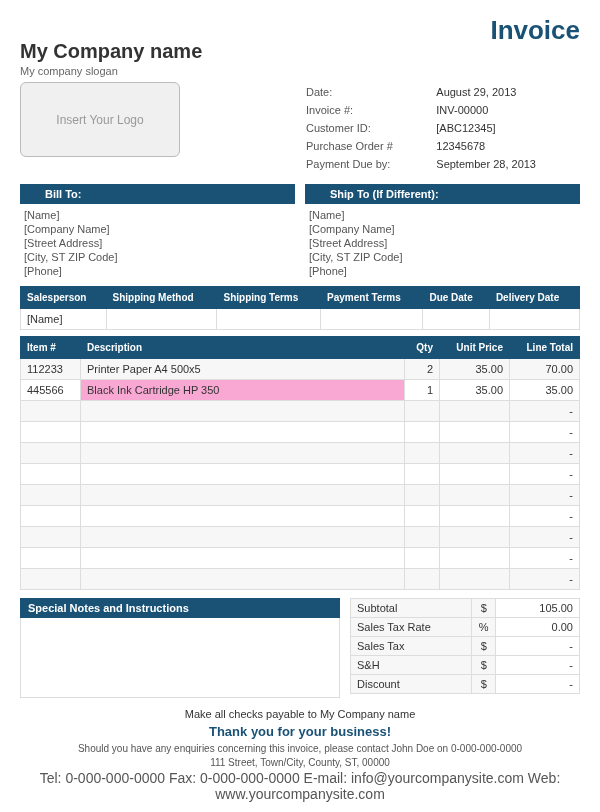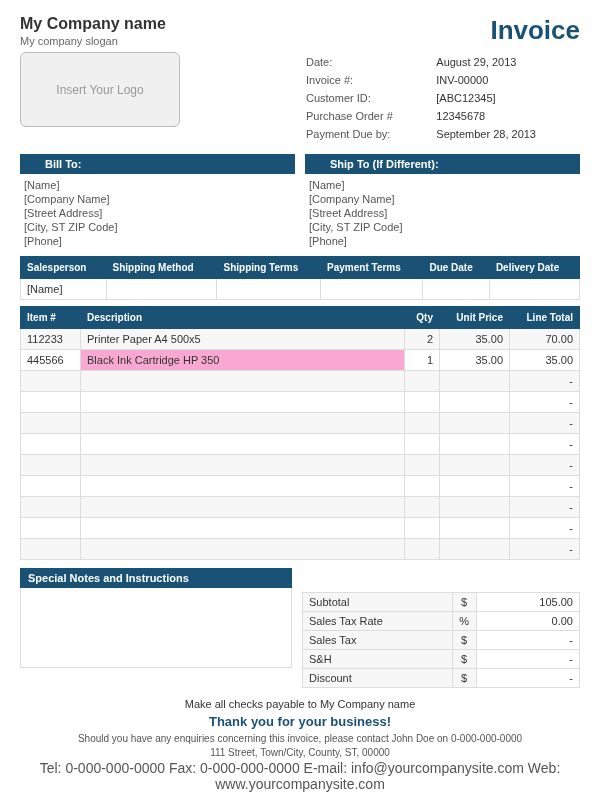--- a/index.html
+++ b/index.html
@@ -12,23 +12,24 @@
       min-height: 812px;
       padding: 15px 20px;
     }
     .header-row {
       display: flex;
       justify-content: space-between;
       align-items: flex-start;
       margin-bottom: 5px;
     }
     .company-name {
-      font-size: 16px;
+      font-size: 20px;
       font-weight: bold;
       color: #333;
+      margin-top: 25px;
     }
     .company-slogan {
       font-size: 11px;
       color: #666;
       margin-top: 2px;
     }
     .invoice-title {
       font-size: 26px;
       font-weight: bold;
       color: #1a5276;
@@ -148,23 +149,22 @@
       font-size: 11px;
       margin-bottom: 0;
     }
     .notes-body {
       border: 1px solid #ddd;
       border-top: none;
       height: 80px;
       background: #fff;
     }
     .totals-box {
-      width: 278px;
+      width: 230px;
       flex-shrink: 0;
-      margin-top: 24px;
     }
     .totals-table {
       width: 100%;
       border-collapse: collapse;
     }
     .totals-table td {
       padding: 3px 6px;
       font-size: 11px;
       border: 1px solid #ddd;
     }

